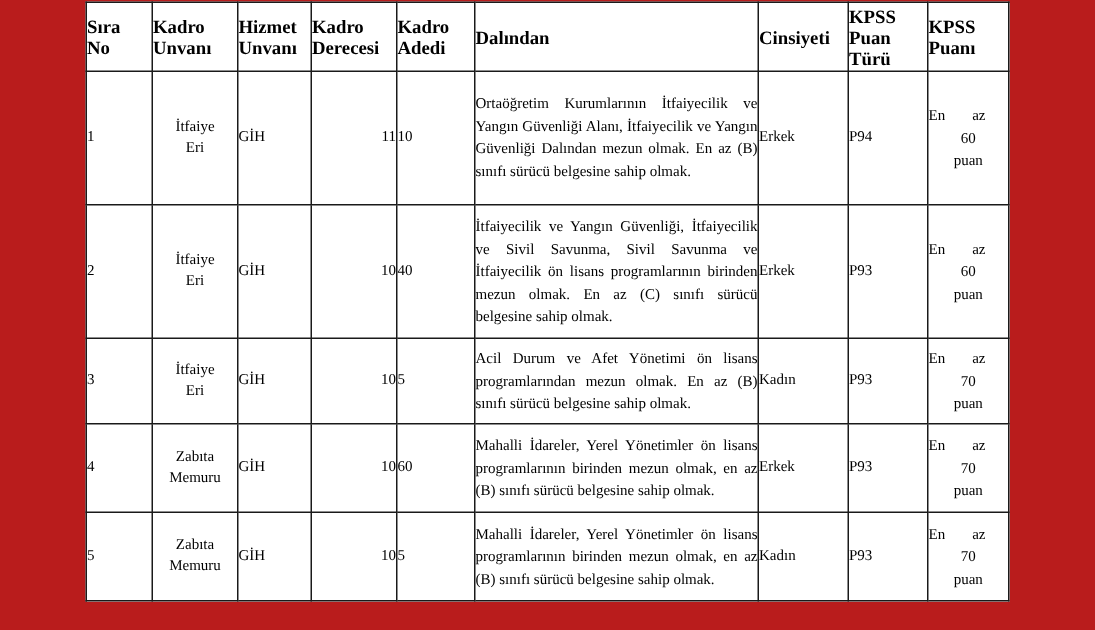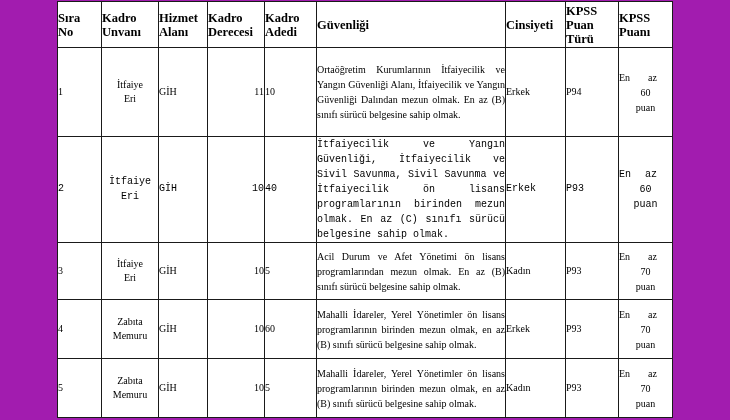--- a/index.html
+++ b/index.html
@@ -12,21 +12,21 @@
     height: 420px;
     font-family: "Liberation Serif", "DejaVu Serif", serif;
     color: #000000;
     overflow: hidden;
   }
 
   .page {
     position: relative;
     width: 730px;
     height: 420px;
-    background: #a21caf;
+    background: #b91c1c;
   }
 
   table.kadro-table {
     position: absolute;
     left: 57px;
     top: 1px;
     width: 615px;
     border-collapse: collapse;
     table-layout: fixed;
     background: #ffffff;
@@ -98,21 +98,21 @@
     text-align-last: justify;
     width: 38px;
   }
   td.cell-puan .puan-line {
     display: block;
     text-align: center;
   }
 
   
   tr.row-1 td { height: 88px; }
-  tr.row-2 td { height: 88px; font-family: Liberation Mono, monospace; }
+  tr.row-2 td { height: 88px; }
   tr.row-3 td { height: 56px; }
   tr.row-4 td { height: 58px; }
   tr.row-5 td { height: 58px; }
 </style>
 </head>
 <body>
 
 <div class="page">
 
   <table class="kadro-table">
@@ -128,26 +128,26 @@
       <col class="c-puan">
     </colgroup>
 
     <thead>
       <tr>
         <th>Sıra
 No</th>
         <th>Kadro
 Unvanı</th>
         <th>Hizmet
-Alanı</th>
+Unvanı</th>
         <th>Kadro
 Derecesi</th>
         <th>Kadro
 Adedi</th>
-        <th>Güvenliği</th>
+        <th>Dalından</th>
         <th>Cinsiyeti</th>
         <th>KPSS
 Puan
 Türü</th>
         <th>KPSS
 Puanı</th>
       </tr>
     </thead>
 
     <tbody>

